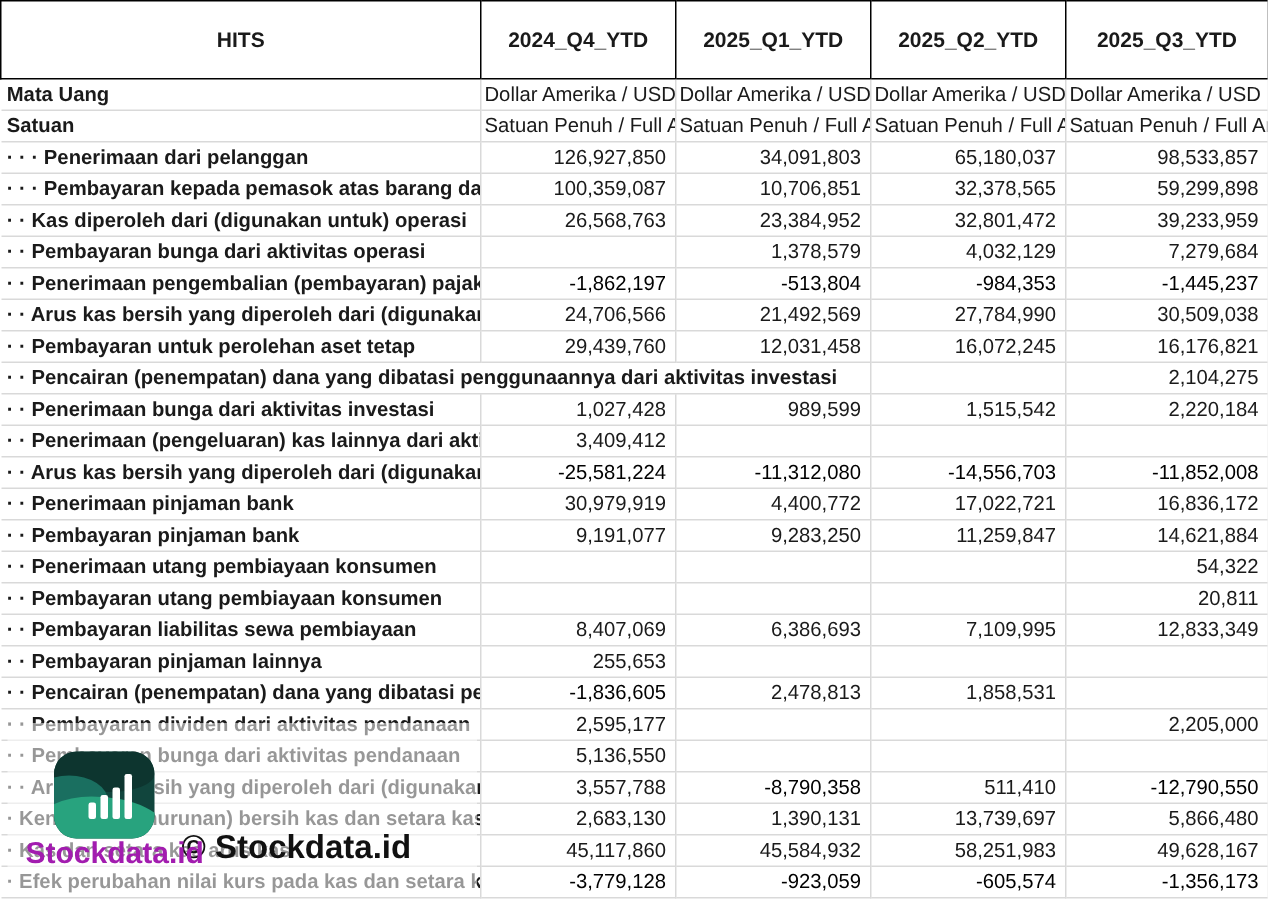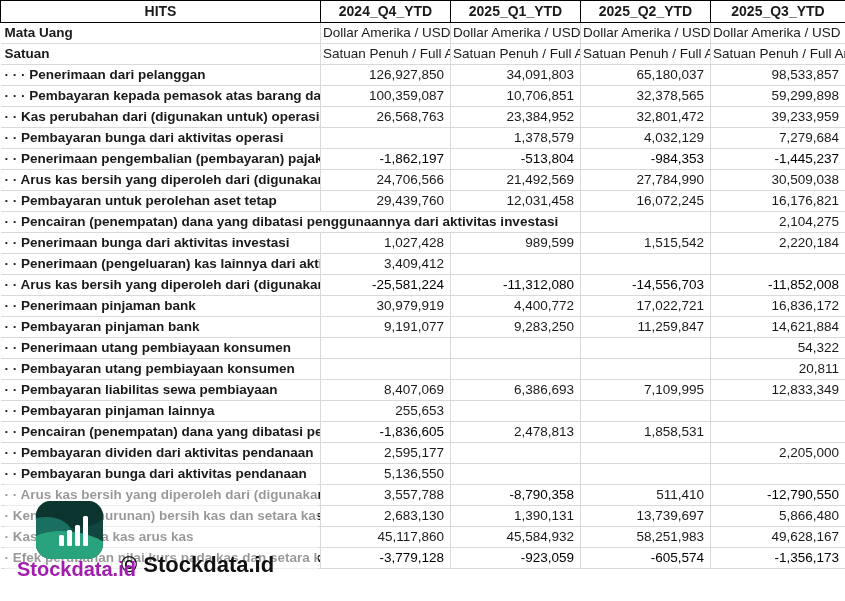--- a/index.html
+++ b/index.html
@@ -4,21 +4,21 @@
 <style>
   html,body{margin:0;padding:0;background:#ffffff;}
   body{
     width:845px;height:601px;overflow:hidden;position:relative;
     font-family:"Liberation Sans","DejaVu Sans",sans-serif;
     color:#1a1a1a;
   }
   table{border-collapse:collapse;table-layout:fixed;width:845px;}
   th{
     height:21px;line-height:21px;font-size:14px;font-weight:bold;text-align:center;
-    border:1px solid #000;padding:0;white-space:nowrap;overflow:hidden;background:#fff;
+    border:1px solid #000;padding:15px;white-space:nowrap;overflow:hidden;background:#fff;
   }
   td{
     height:20px;line-height:20px;font-size:13.5px;padding:0 6px 0 4px;
     border-right:1px solid #d9d9d9;border-bottom:1px solid #d9d9d9;
     white-space:nowrap;overflow:hidden;background:transparent;
   }
   td.label{text-align:left;font-weight:bold;}
   td.val{text-align:right;}
   td.val.left{text-align:left;padding-left:2px;}
   td.neg{color:#000000;}
@@ -102,21 +102,21 @@
         <td class="val">98,533,857</td>
       </tr>
       <tr>
         <td class="label" colspan="1">· · · Pembayaran kepada pemasok atas barang dan jasa</td>
         <td class="val">100,359,087</td>
         <td class="val">10,706,851</td>
         <td class="val">32,378,565</td>
         <td class="val">59,299,898</td>
       </tr>
       <tr>
-        <td class="label" colspan="1">· · Kas perubahan dari (digunakan untuk) operasi</td>
+        <td class="label" colspan="1">· · Kas diperoleh dari (digunakan untuk) operasi</td>
         <td class="val">26,568,763</td>
         <td class="val">23,384,952</td>
         <td class="val">32,801,472</td>
         <td class="val">39,233,959</td>
       </tr>
       <tr>
         <td class="label" colspan="1">· · Pembayaran bunga dari aktivitas operasi</td>
         <td class="val"></td>
         <td class="val">1,378,579</td>
         <td class="val">4,032,129</td>

